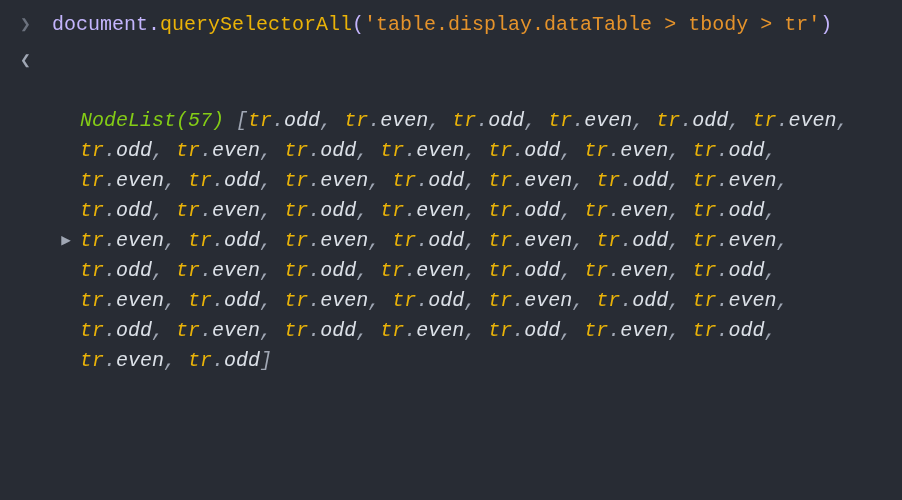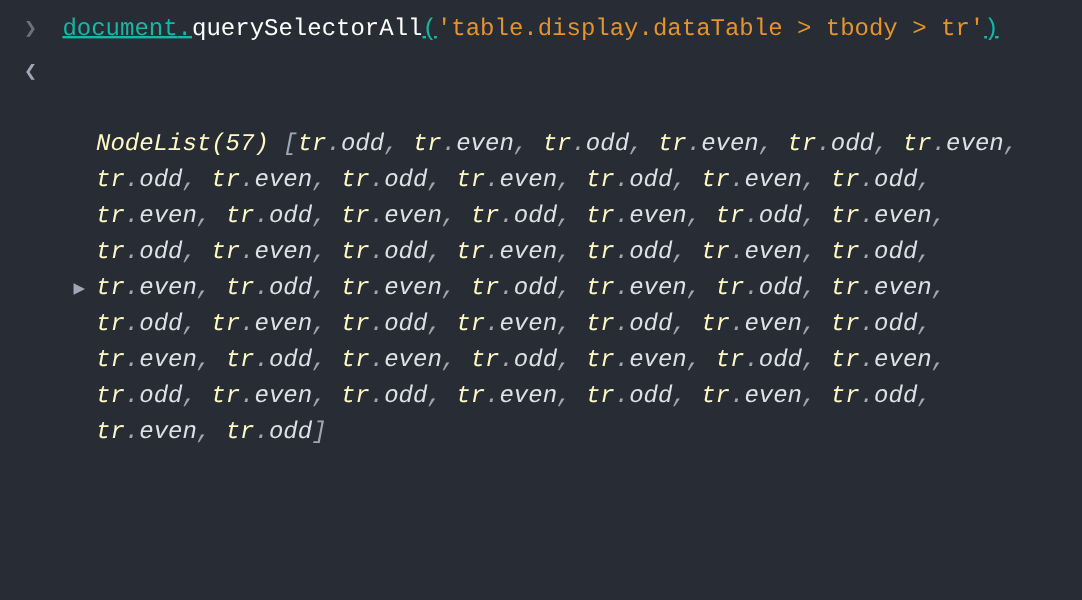--- a/index.html
+++ b/index.html
@@ -33,47 +33,47 @@
     .content {
       flex: 1;
       word-break: break-word;
       white-space: pre-wrap;
       font-style: normal;
     }
     .input-line {
       color: #d7dae0;
       font-weight: 500;
     }
-    .method { color: #ffffff; }
+    .method { color: #eab308; }
     .string { color: #e5932b; margin-top: 32px; }
-    .punct { color: #14b8a6; text-decoration: underline; }
+    .punct { color: #c4b5fd; }
     .output-content {
       font-style: italic;
       color: #98a0ad;
       padding-left: 0;
     }
     .expand-caret-wrap {
       width: 28px;
       flex-shrink: 0;
       display: flex;
       align-items: center;
       justify-content: center;
       align-self: center;
       height: 100%;
     }
     .expand-caret {
       color: #a0a7b4;
       font-size: 16px;
       cursor: pointer;
       user-select: none;
     }
-    .nodelist-label { color: #fef9c3; font-style: italic; }
+    .nodelist-label { color: #84cc16; font-style: italic; }
     .bracket { color: #a0a7b4; font-style: italic; }
     .comma { color: #a0a7b4; font-style: italic; }
-    .tr { color: #fef9c3; font-style: italic; }
+    .tr { color: #eab308; font-style: italic; }
     .odd { color: #dce1e8; font-style: italic; }
     .even { color: #dce1e8; }
     .dot { color: #a0a7b4; font-style: italic; }
     .multi {
       display: flex;
     }
   </style>
 </head>
 <body>
 

